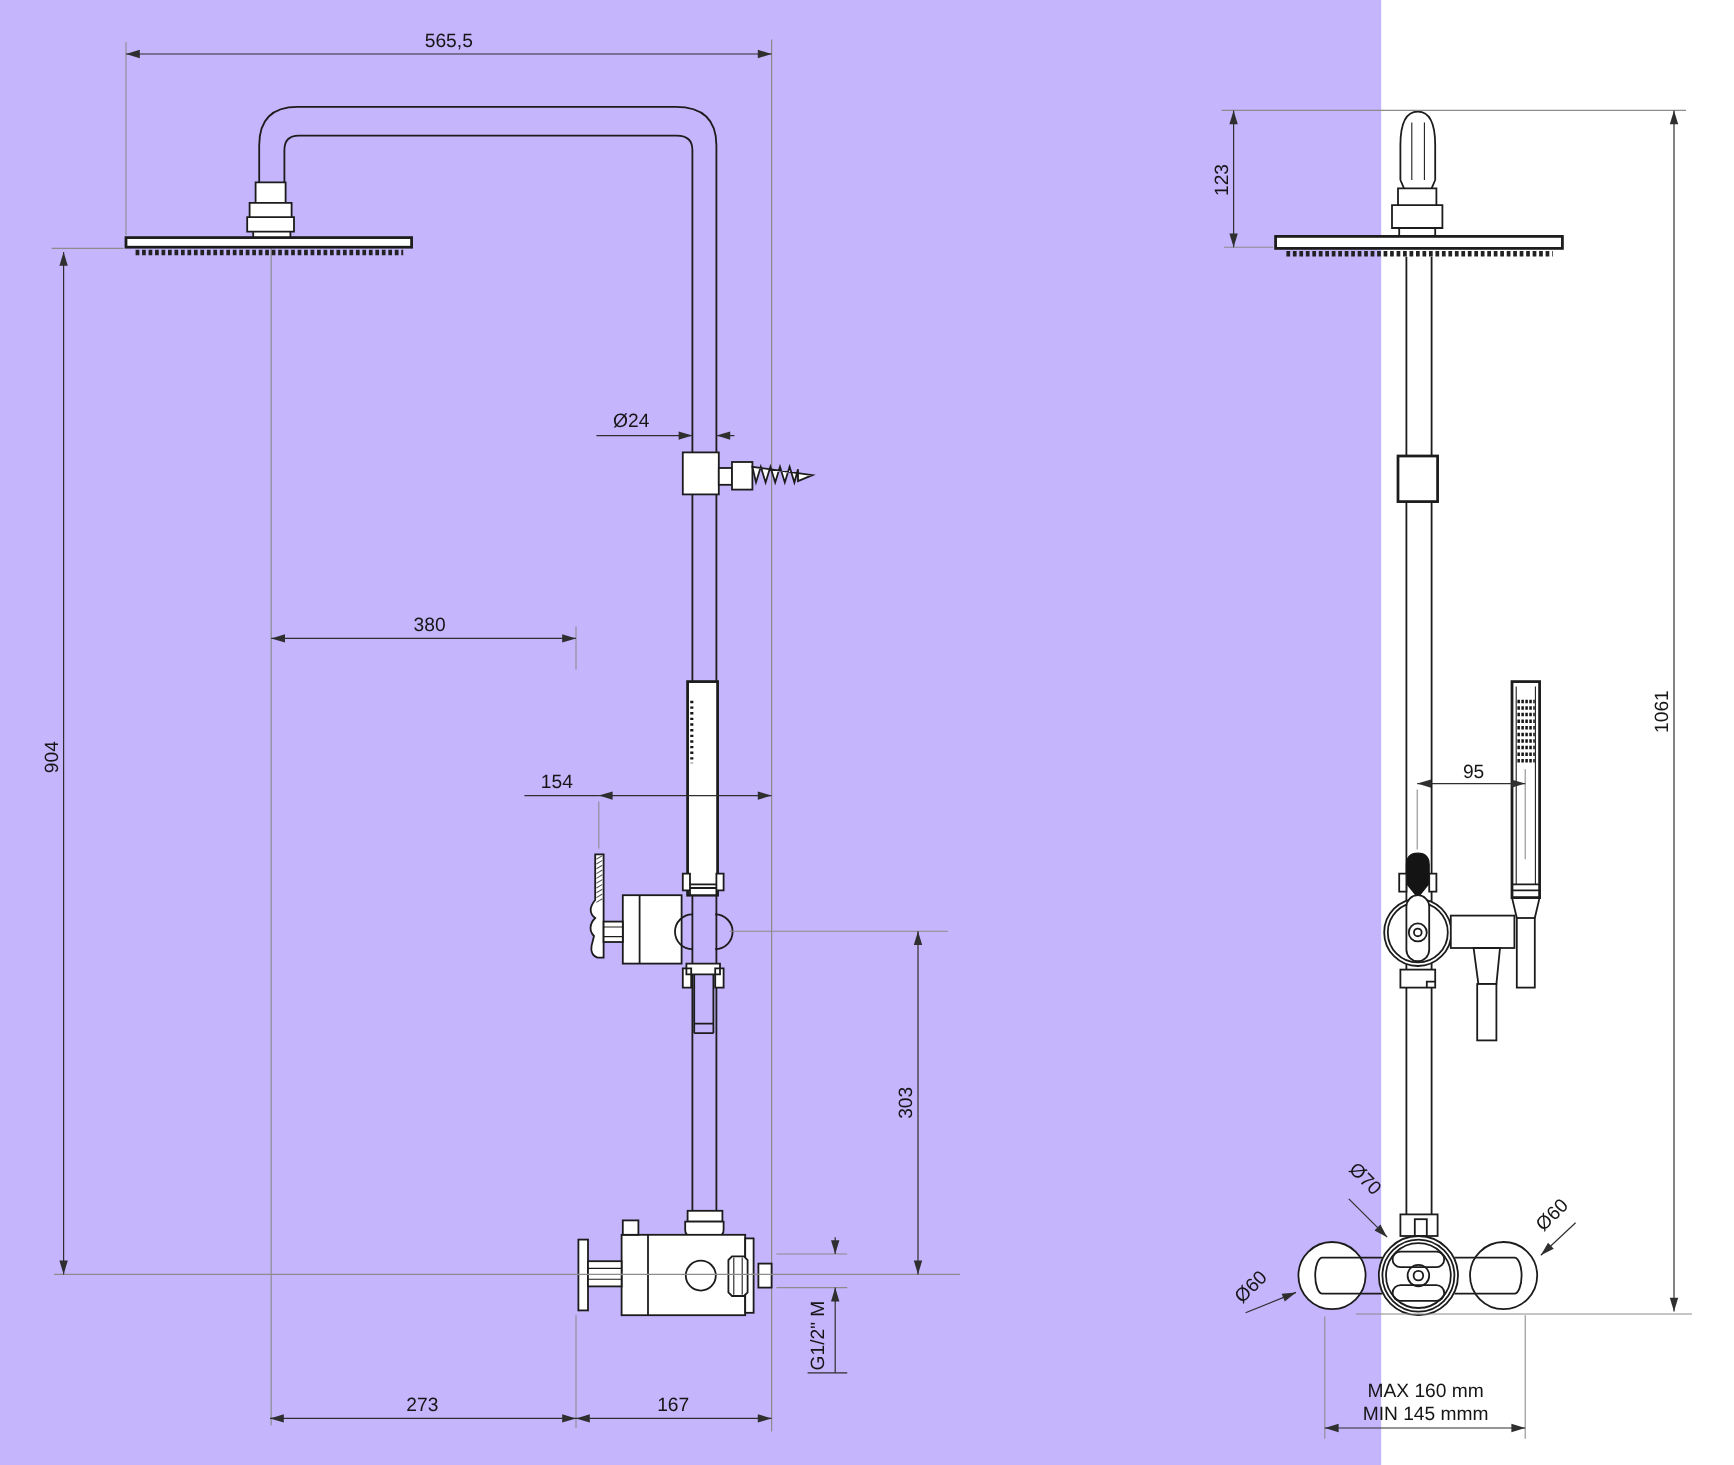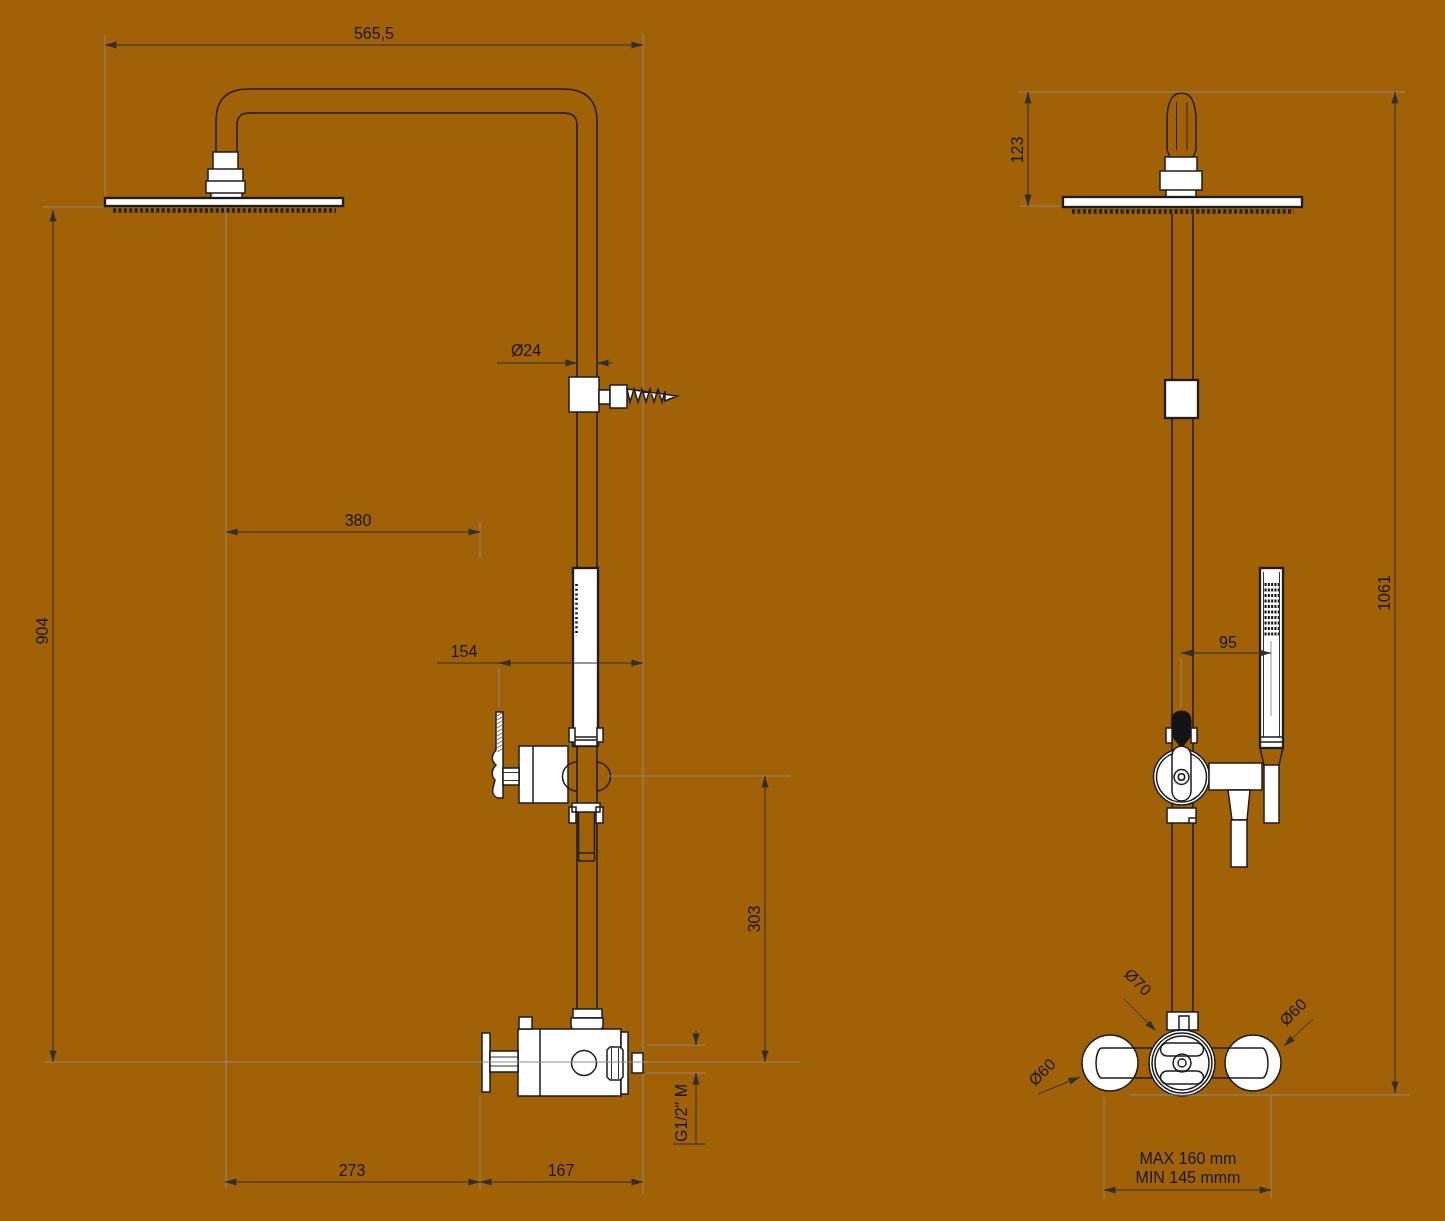--- a/index.html
+++ b/index.html
@@ -1,17 +1,17 @@
 <!DOCTYPE html>
 <html><head>
 <meta charset="utf-8">
 <title>Technical Drawing</title>
 <style>
   html,body{margin:0;padding:0;background:#fff;}
-  .stage{width:1445px;height:1221px;background:#a16207;position:relative;}
+  .stage{width:1151px;height:1221px;background:#c4b5fd;position:relative;}
   svg{display:block;}
   svg text{font-family:"Liberation Sans","DejaVu Sans",sans-serif;font-size:16px;fill:#161616;}
   .o  {stroke:#1c1c1c;stroke-width:1.5;fill:none;}
   .ow {stroke:#1c1c1c;stroke-width:1.5;fill:#ffffff;}
   .ob {stroke-width:2.3;}
   .thin{stroke:#1c1c1c;stroke-width:.9;fill:none;}
   .cl {stroke:#8c8c8c;stroke-width:1;fill:none;}
   .dln{stroke:#2f2f2f;stroke-width:1;fill:none;}
   .ext{stroke:#8c8c8c;stroke-width:.9;fill:none;}
   .noz{stroke:#222;stroke-width:4.6;stroke-dasharray:3.1 2.3;fill:none;}

